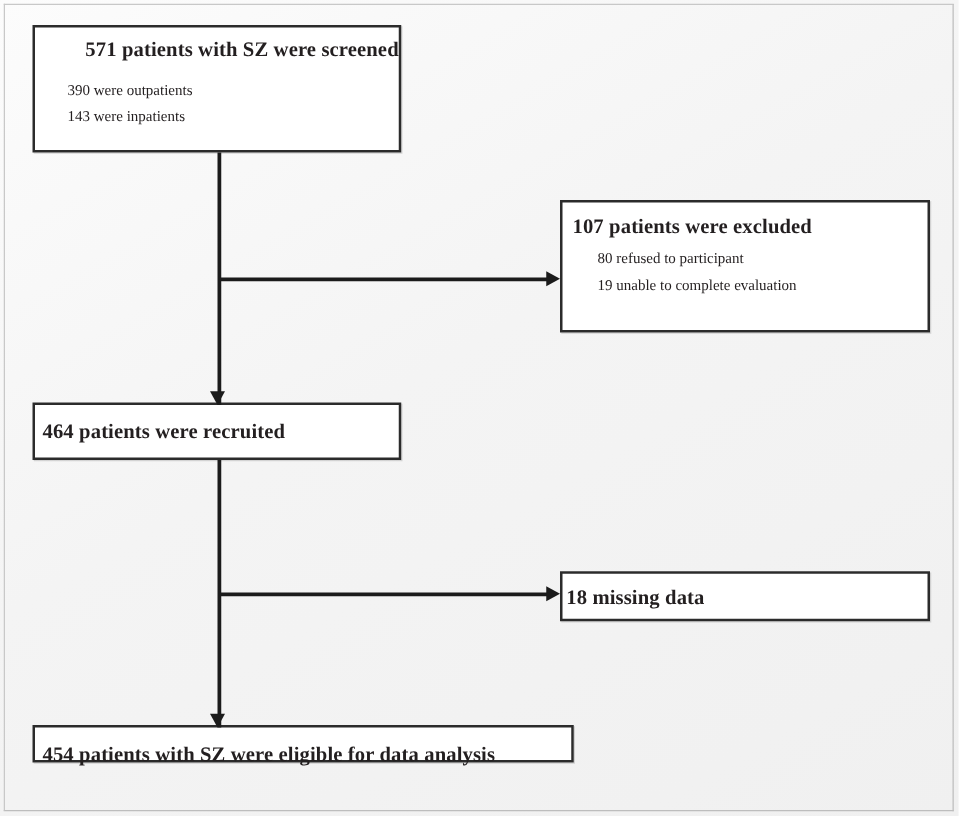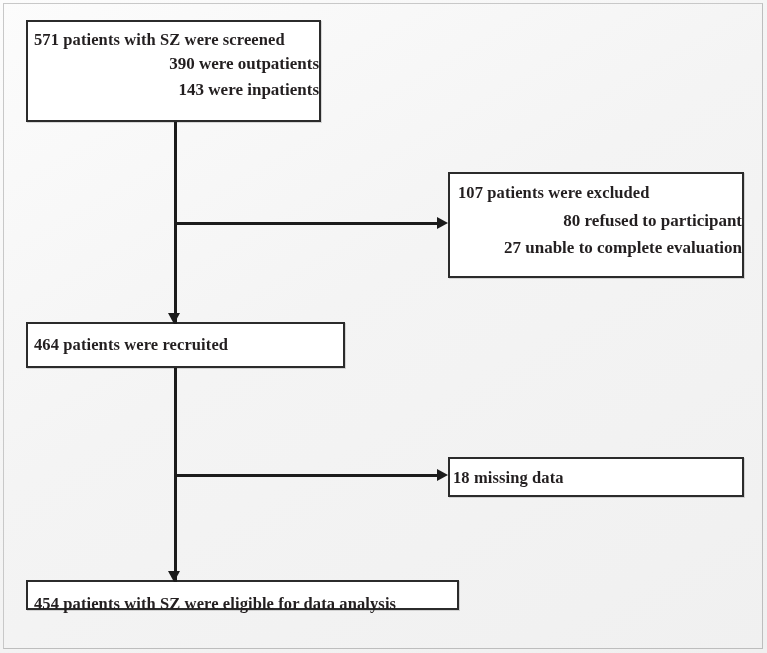--- a/index.html
+++ b/index.html
@@ -41,43 +41,42 @@
   .node .line {
     color: #231f20;
     white-space: nowrap;
   }
   .line-main {
     font-weight: bold;
     font-size: 16.5px;
     letter-spacing: 0.1px;
   }
   .line-sub {
-    font-weight: bold;
-    font-size: 17px;
+    font-weight: normal;
+    font-size: 12px;
     padding-left: 20px;
-    text-align: right;
   }
 
   
   #node-screened {
     left: 26px; top: 20px; width: 295px; height: 102px;
     padding: 8px 0 0 6px;
   }
-  #node-screened .line-main { margin-bottom: 4px; }
+  #node-screened .line-main { margin-bottom: 15px; text-align: right; }
   #node-screened .line-sub { margin-bottom: 6px; }
 
   #node-excluded {
-    left: 448px; top: 172px; width: 296px; height: 106px;
+    left: 448px; top: 160px; width: 296px; height: 106px;
     padding: 9px 0 0 8px;
   }
   #node-excluded .line-main { margin-bottom: 8px; }
   #node-excluded .line-sub { margin-bottom: 7px; }
 
   #node-recruited {
-    left: 26px; top: 322px; width: 319px; height: 46px;
+    left: 26px; top: 322px; width: 295px; height: 46px;
     padding: 11px 0 0 6px;
   }
 
   #node-missing {
     left: 448px; top: 457px; width: 296px; height: 40px;
     padding: 9px 0 0 3px;
   }
 
   #node-eligible {
     left: 26px; top: 580px; width: 433px; height: 30px;
@@ -130,21 +129,21 @@
 
   <div class="node" id="node-screened">
     <div class="line line-main">571 patients with SZ were screened</div>
     <div class="line line-sub">390 were outpatients</div>
     <div class="line line-sub">143 were inpatients</div>
   </div>
 
   <div class="node" id="node-excluded">
     <div class="line line-main">107 patients were excluded</div>
     <div class="line line-sub">80 refused to participant</div>
-    <div class="line line-sub">27 unable to complete evaluation</div>
+    <div class="line line-sub">19 unable to complete evaluation</div>
   </div>
 
   <div class="node" id="node-recruited">
     <div class="line line-main">464 patients were recruited</div>
   </div>
 
   <div class="node" id="node-missing">
     <div class="line line-main">18 missing data</div>
   </div>
 

